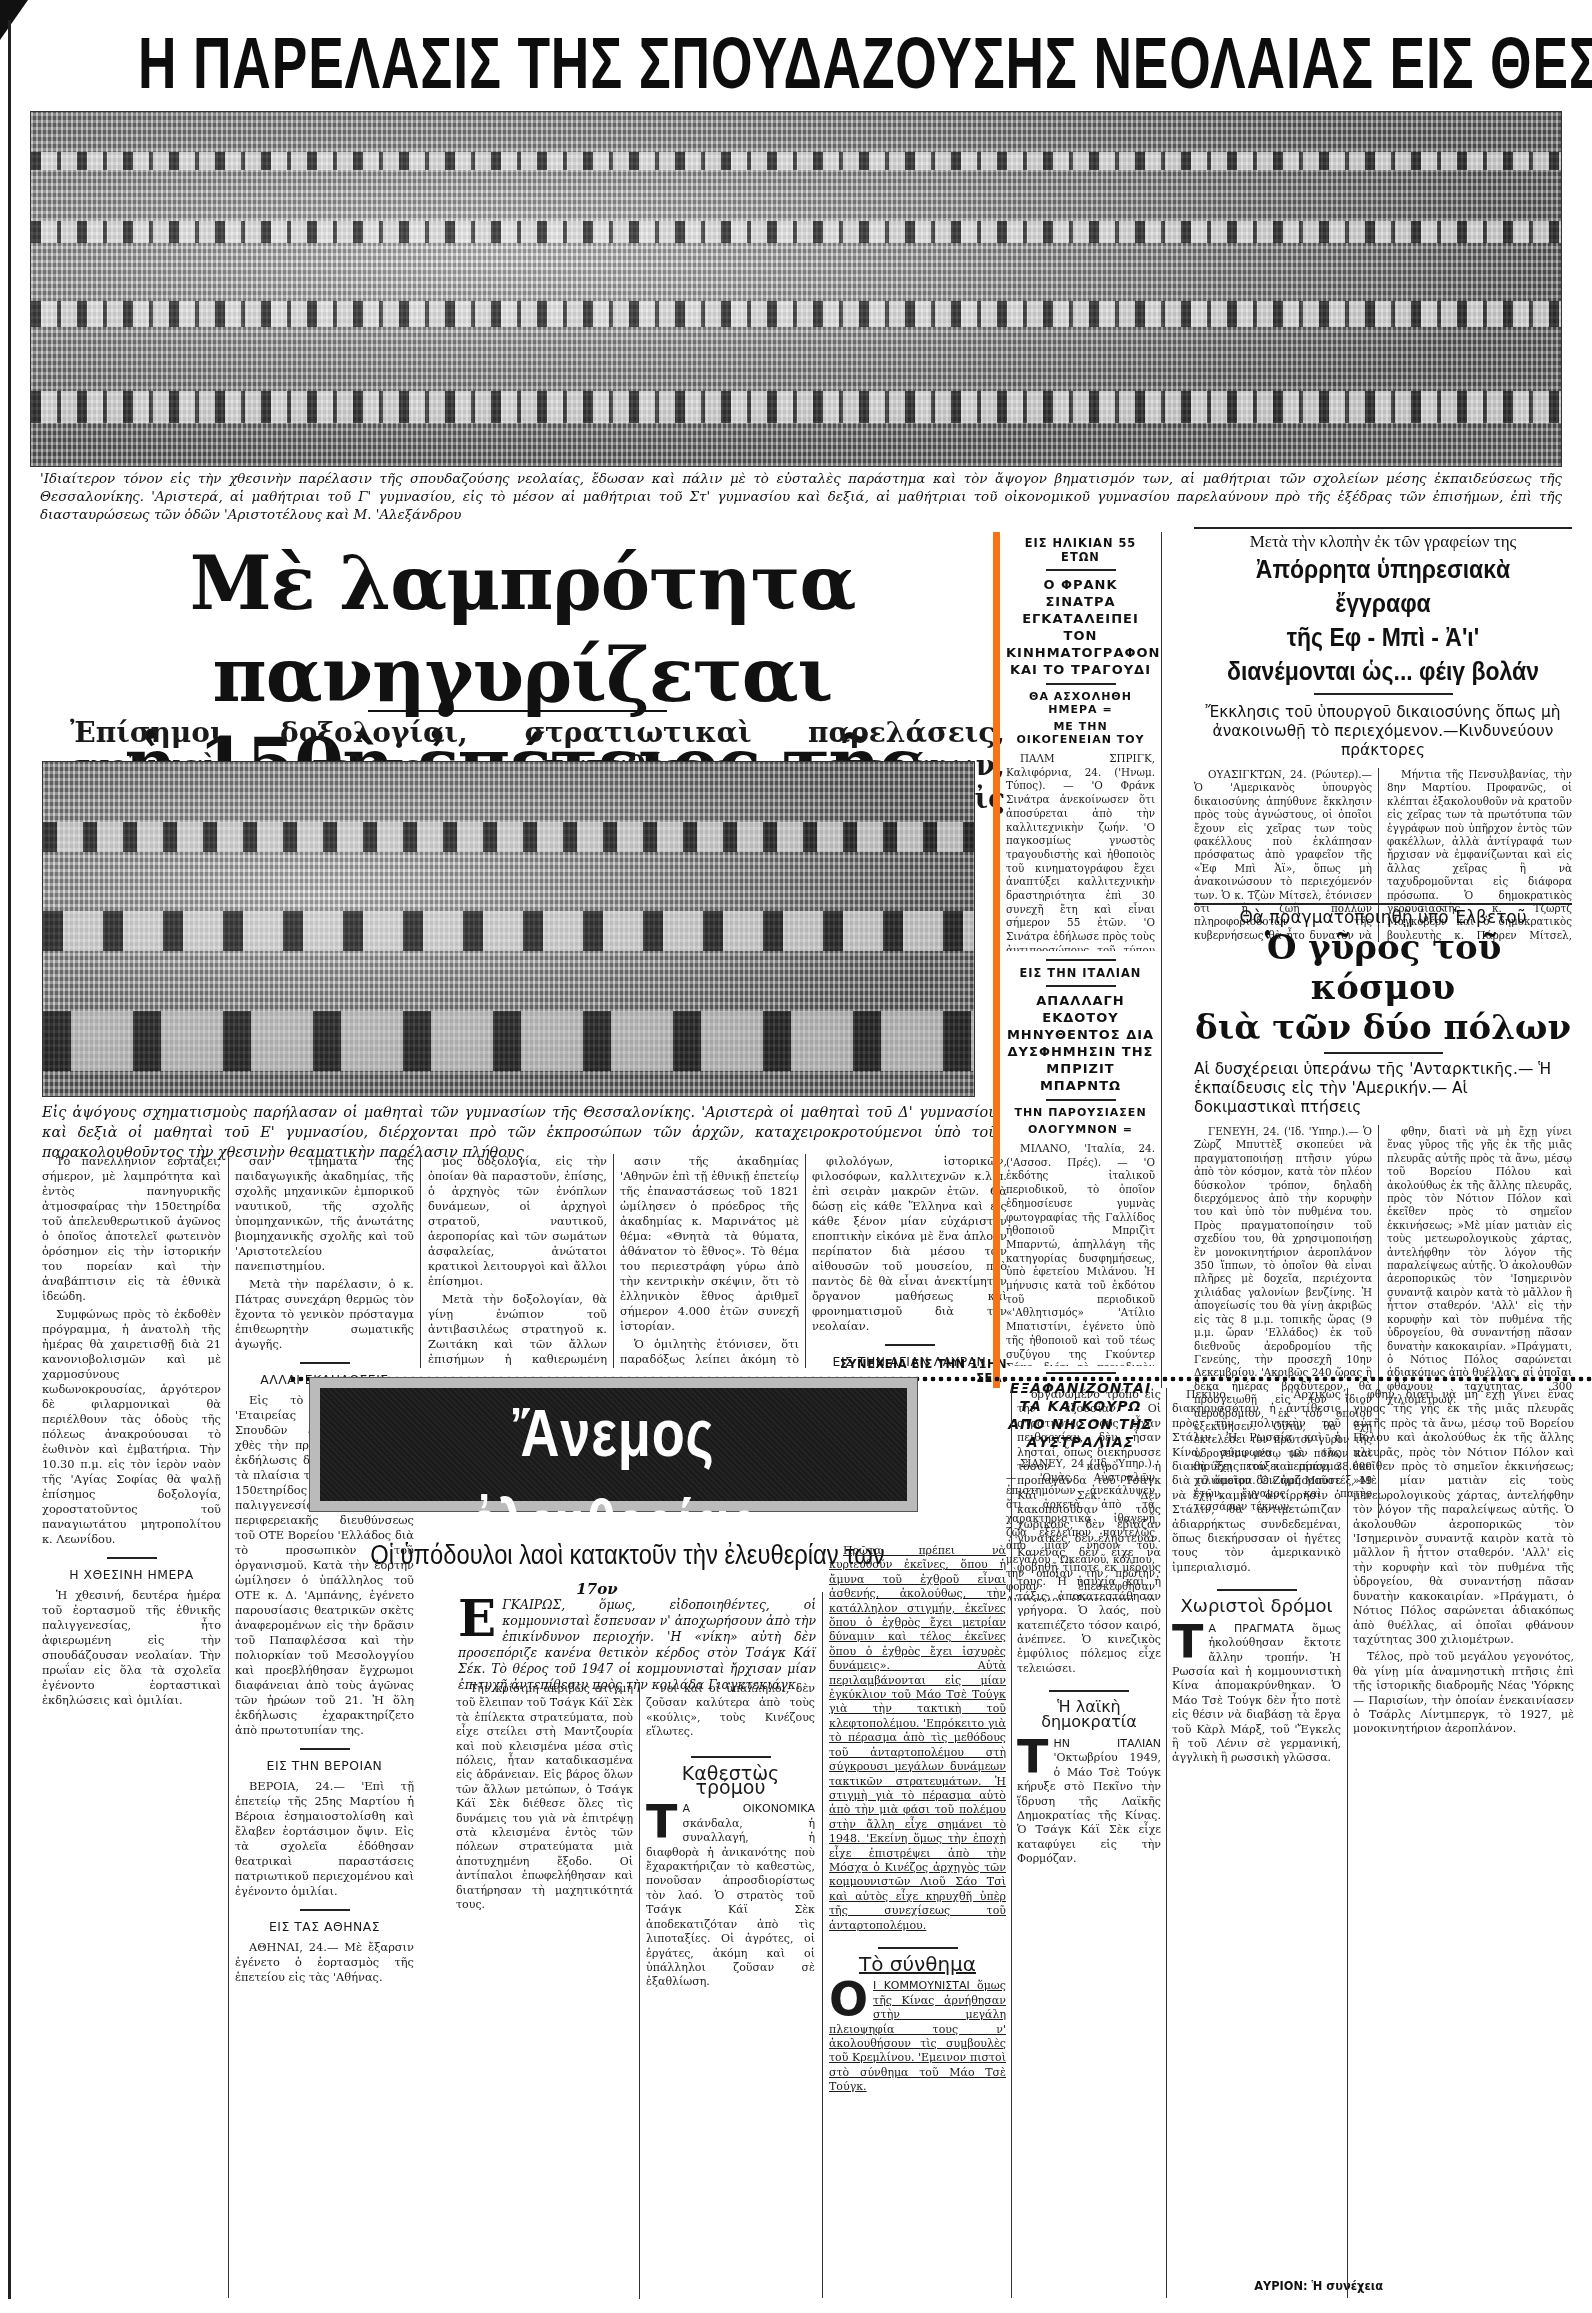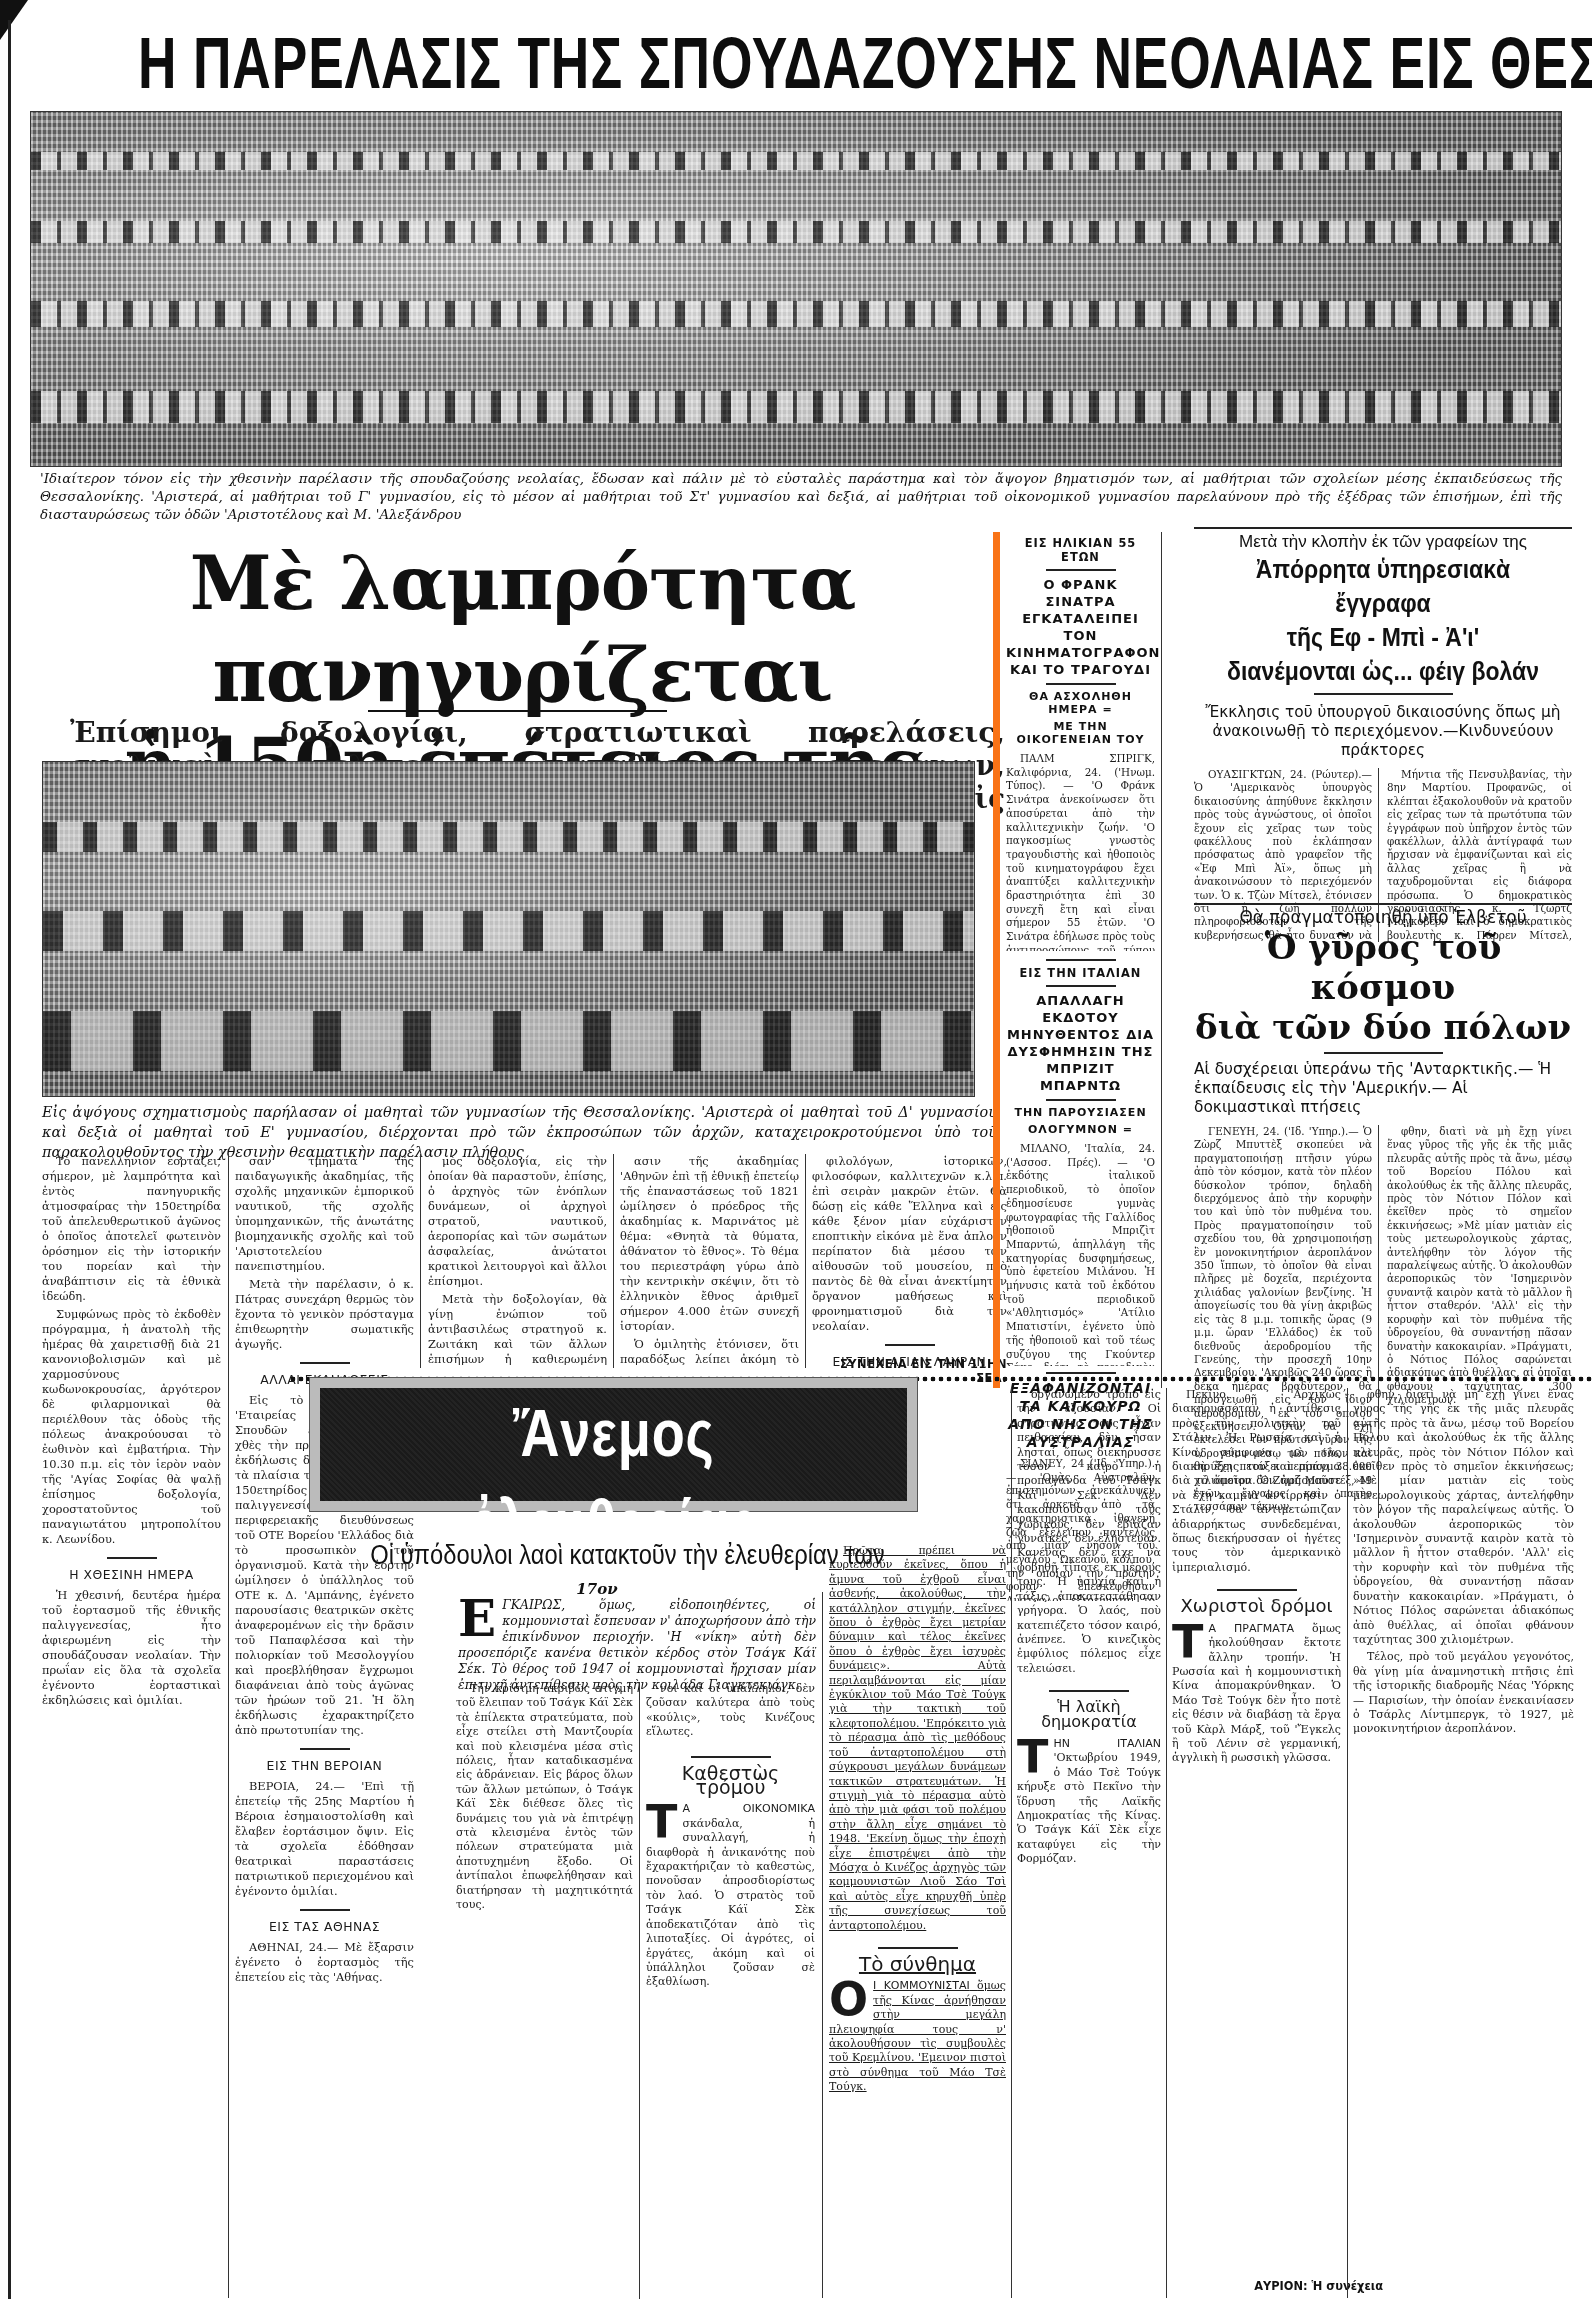--- a/index.html
+++ b/index.html
@@ -49,21 +49,21 @@
   
   #sinatra-box { left: 993px; top: 532px; width: 169px; height: 856px; border-left: 7px solid #f97316; border-right: 1px solid #333; }
   .side-kicker { font-family: "DejaVu Sans", sans-serif; font-weight: 700; font-size: 11.4px; text-align: center; letter-spacing: 1px; }
   .side-title { font-family: "DejaVu Sans", sans-serif; font-weight: 700; font-size: 13px; line-height: 17px; text-align: center; letter-spacing: 1px; }
   .side-sub { font-family: "DejaVu Sans", sans-serif; font-weight: 700; font-size: 11px; text-align: center; letter-spacing: 1px; margin-top: 4px; }
   .short-rule { width: 70px; height: 2px; background: #222; margin: 5px auto; }
   .side-italic-title { font-family: "DejaVu Sans", sans-serif; font-style: italic; font-weight: 700; font-size: 14px; line-height: 18px; text-align: center; letter-spacing: 1px; }
 
   
   #fbi-box { left: 1194px; top: 532px; width: 378px; }
-  #fbi-kicker { font-family: Liberation Sans, sans-serif; font-size: 17px; text-align: center; }
+  #fbi-kicker { font-family: Liberation Serif, serif; font-size: 17px; text-align: center; }
   #fbi-title { font-family: "Liberation Sans", sans-serif; font-weight: 700; font-size: 25px; line-height: 34px; text-align: center; transform: scaleX(0.92); }
   #fbi-sub { font-family: "DejaVu Sans", sans-serif; font-size: 15.4px; line-height: 19px; text-align: center; margin-top: 8px; }
 
   #world-box { left: 1194px; top: 907px; width: 378px; }
   #world-kicker { font-family: "DejaVu Sans", sans-serif; font-size: 17px; text-align: center; }
   #world-title { font-family: "DejaVu Serif", serif; font-weight: 700; font-size: 34px; line-height: 40px; text-align: center; }
   #world-sub { font-family: "DejaVu Sans", sans-serif; font-size: 15.4px; line-height: 19px; margin-top: 6px; }
 
   
   #dot-rule { left: 289px; top: 1375px; width: 1303px; height: 8px;

